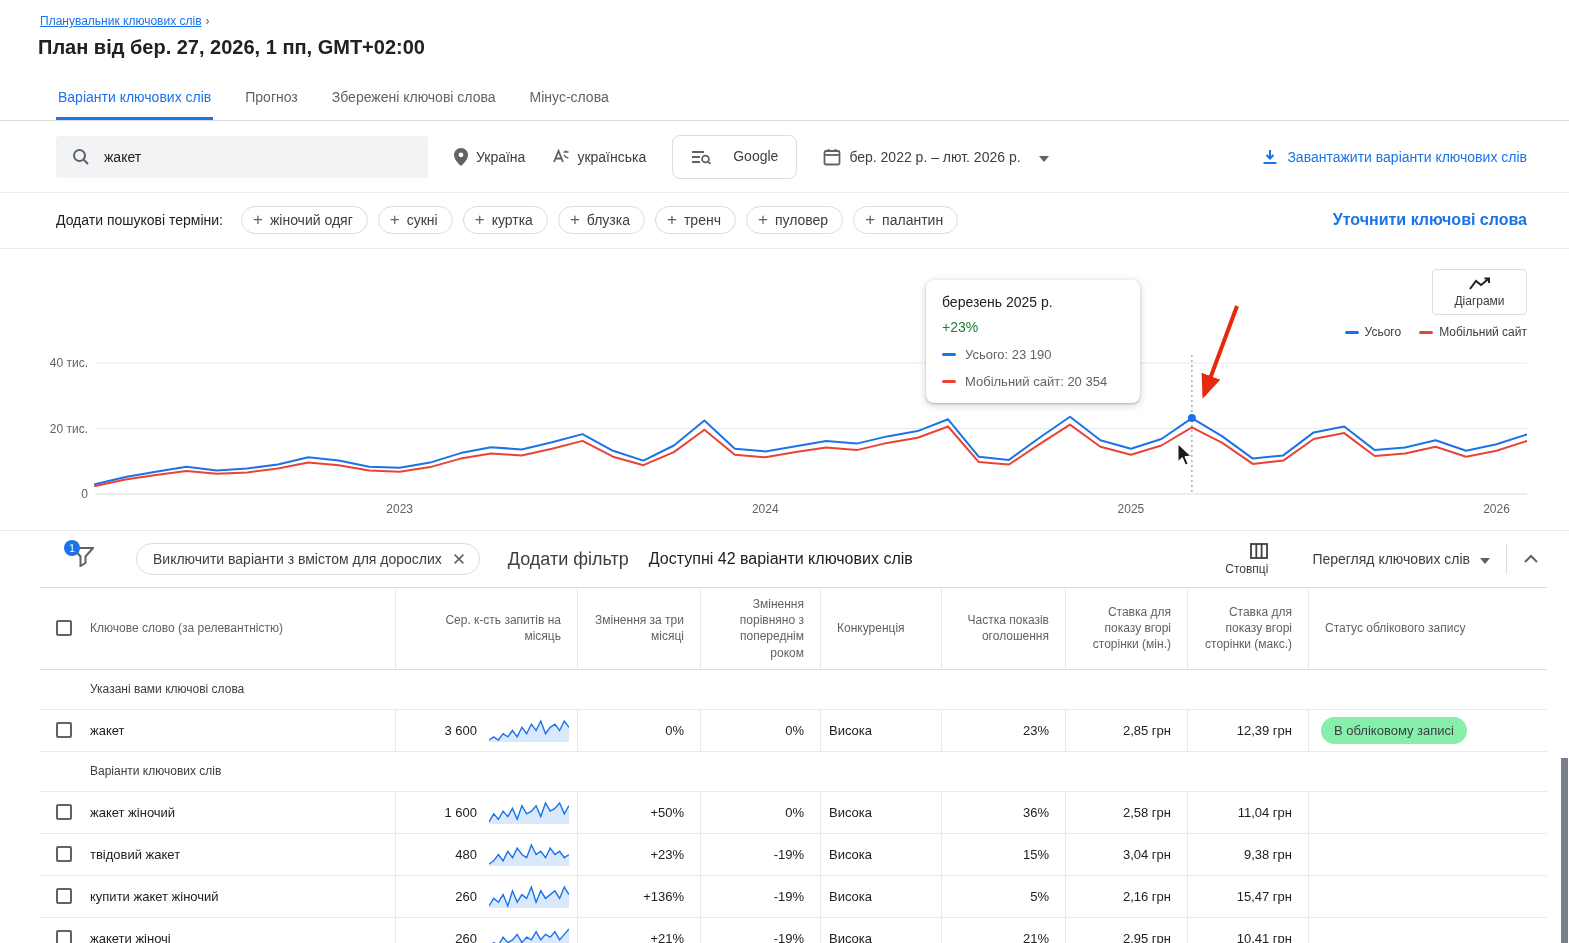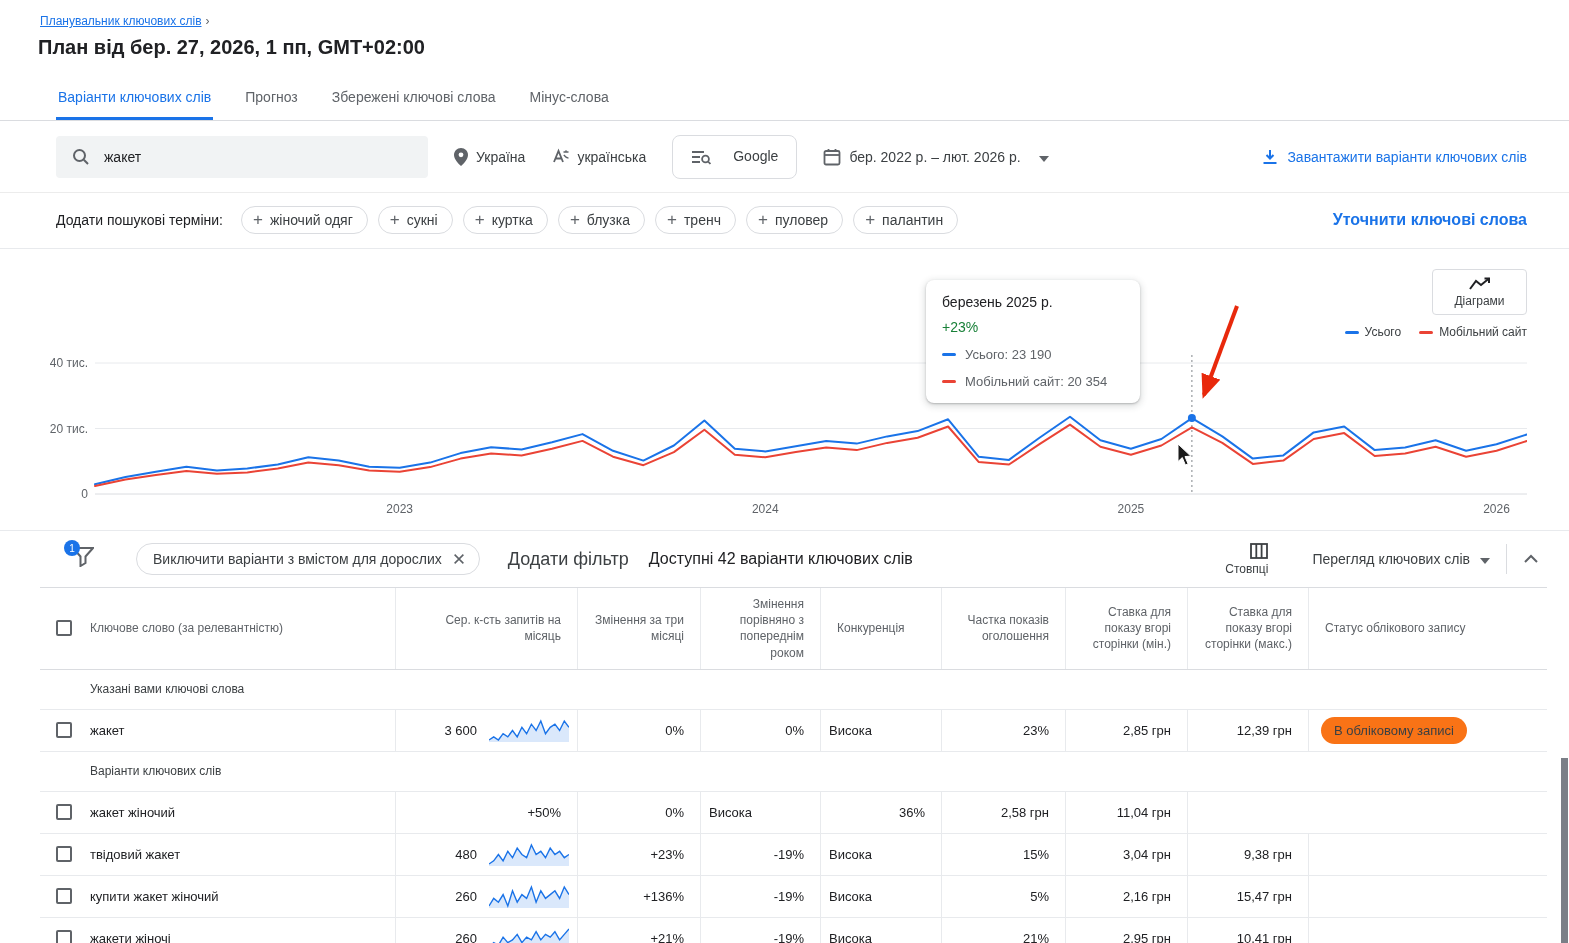--- a/index.html
+++ b/index.html
@@ -53,21 +53,21 @@
   .bl{border-left:1px solid #e8eaed}
   .thead{border-bottom:1px solid #dadce0}
   .c-check{justify-content:flex-start;padding:0 0 0 16px;display:flex;align-items:center}
   .checkbox{width:16px;height:16px;border:2px solid #5f6368;border-radius:2px;cursor:pointer;background:#fff;flex:none}
   .section-row{height:40px;display:flex;align-items:center;padding-left:50px;font-size:12px;color:#3c4043;border-bottom:1px solid #e8eaed}
   .trow{border-bottom:1px solid #e8eaed}
   .cell{display:flex;align-items:center;min-height:41px;padding:0 16px;font-size:13px;color:#202124}
   .cell.right{justify-content:flex-end;text-align:left}
   .cell.vol{gap:12px;padding-right:8px}
   .cell.st{padding-left:12px}
-  .badge-status{background:#f97316;border-radius:16px;padding:6px 13px;font-size:13px;color:#3c4043;white-space:nowrap}
+  .badge-status{background:#86efac;border-radius:16px;padding:6px 13px;font-size:13px;color:#3c4043;white-space:nowrap}
   .scrollbar-thumb{position:absolute;right:1px;top:758px;width:7px;height:185px;background:#7a7f87;z-index:5}
 </style>
 </head>
 <body>
 
 <div class="breadcrumb-row">
   <a class="breadcrumb">Планувальник ключових слів</a><span class="crumb-chev">›</span>
 </div>
 
 <h1 class="page-title">План від бер. 27, 2026, 1 пп, GMT+02:00</h1>
@@ -302,20 +302,27 @@
         <div class="cell st bl">
           <span class="badge-status">В обліковому записі</span>
         </div>
       </div>
       <div class="section-row">Варіанти ключових слів</div>
       <div class="grid trow">
         <div class="cell c-check">
           <div class="checkbox"></div>
         </div>
         <div class="cell kw">жакет жіночий</div>
+        <div class="cell right vol bl">
+          <span>1 600</span>
+          <svg width="80" height="28">
+            <polygon points="0.0,24.0 4.7,15.9 9.4,21.3 14.1,13.1 18.8,18.6 23.5,10.4 28.2,21.3 32.9,7.7 37.6,15.9 42.4,13.1 47.1,7.7 51.8,18.6 56.5,5.0 61.2,13.1 65.9,10.4 70.6,5.0 75.3,15.9 80.0,7.7 80,26 0,26" fill="rgba(26,115,232,0.16)"></polygon>
+            <polyline points="0.0,24.0 4.7,15.9 9.4,21.3 14.1,13.1 18.8,18.6 23.5,10.4 28.2,21.3 32.9,7.7 37.6,15.9 42.4,13.1 47.1,7.7 51.8,18.6 56.5,5.0 61.2,13.1 65.9,10.4 70.6,5.0 75.3,15.9 80.0,7.7" fill="none" stroke="#1a73e8" stroke-width="1.4"></polyline>
+          </svg>
+        </div>
         <div class="cell right bl">+50%</div>
         <div class="cell right bl">0%</div>
         <div class="cell kw bl">Висока</div>
         <div class="cell right bl">36%</div>
         <div class="cell right bl">2,58 грн</div>
         <div class="cell right bl">11,04 грн</div>
         <div class="cell st bl"></div>
       </div>
       <div class="grid trow">
         <div class="cell c-check">

